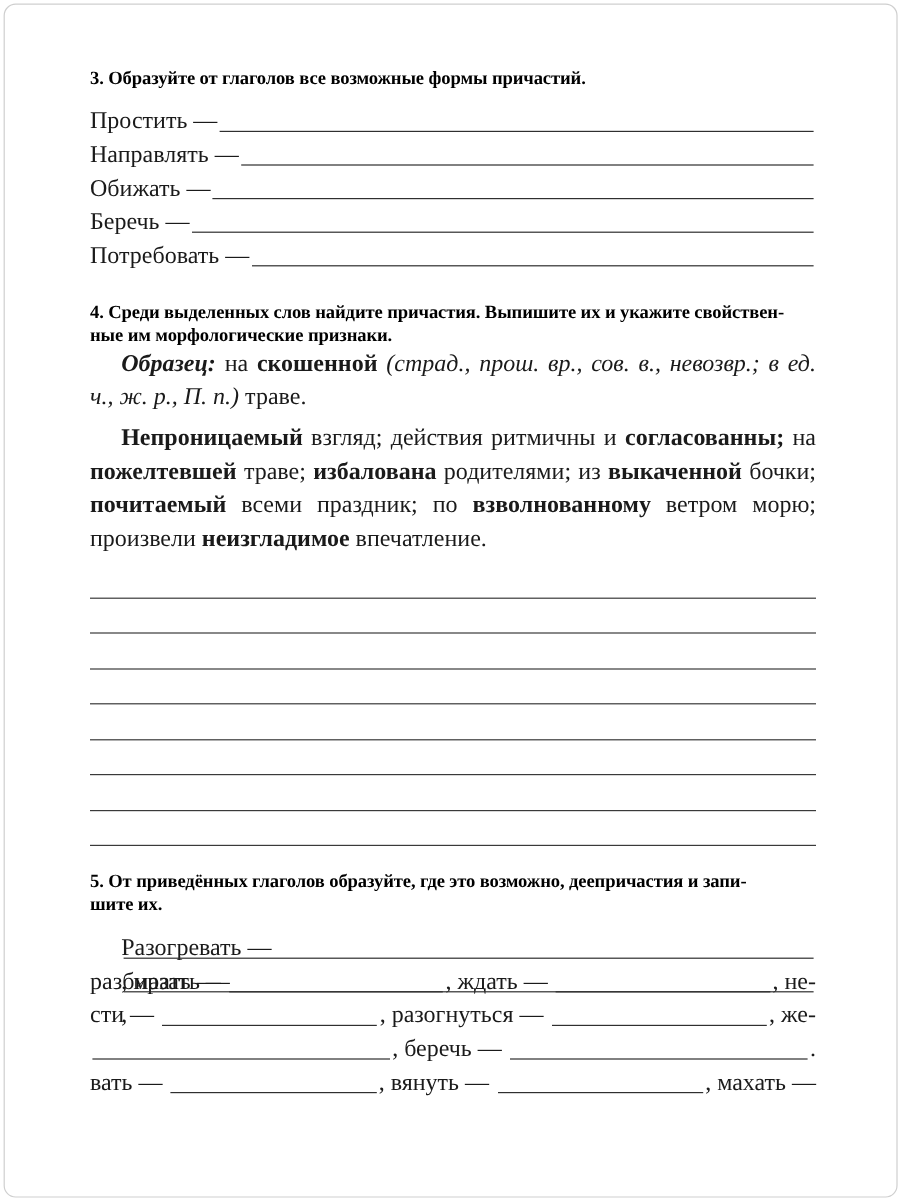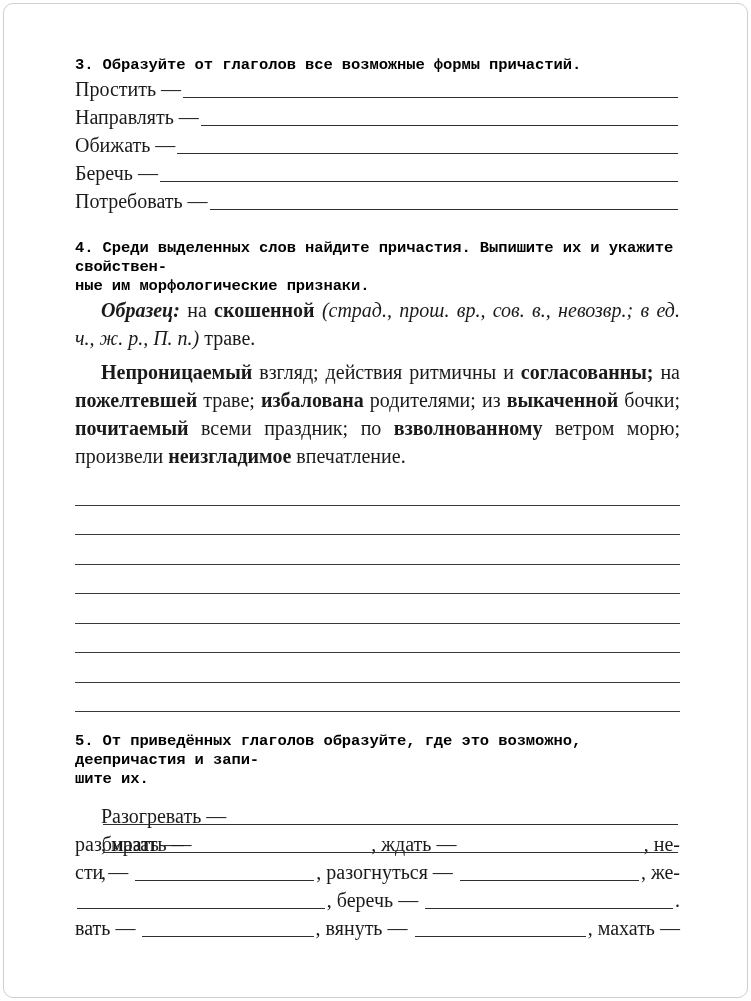--- a/index.html
+++ b/index.html
@@ -22,21 +22,21 @@
     border-radius: 10px;
     pointer-events: none;
   }
   .content {
     position: relative;
     padding: 56px 71px 0 75px;
     box-sizing: border-box;
   }
   
   .ex-heading {
-    font-family: Liberation Mono, monospace;
+    font-family: Liberation Serif, serif;
     font-weight: 700;
     font-size: 15.5px;
     line-height: 19px;
     color: #000;
     letter-spacing: -0.1px;
   }
   
   .para {
     font-size: 20px;
     line-height: 28px;
@@ -64,21 +64,21 @@
     content: "";
     position: absolute;
     left: 2px;
     right: 2px;
     bottom: 5px;
     border-bottom: 1px solid #2f2f2f;
   }
 
   
   .verb-row { margin-top: 0; }
-  #ex3-rows { }
+  #ex3-rows { margin-top: 12px; }
 
   
   #ex4 { margin-top: 24px; }
   #ex4-example { margin-top: 0; }
   #ex4-task { margin-top: 6px; }
   #answer-lines { margin-top: 6px; }
   .write-line {
     height: 28.5px;
     border-bottom: 1px solid #3a3a3a;
   }

